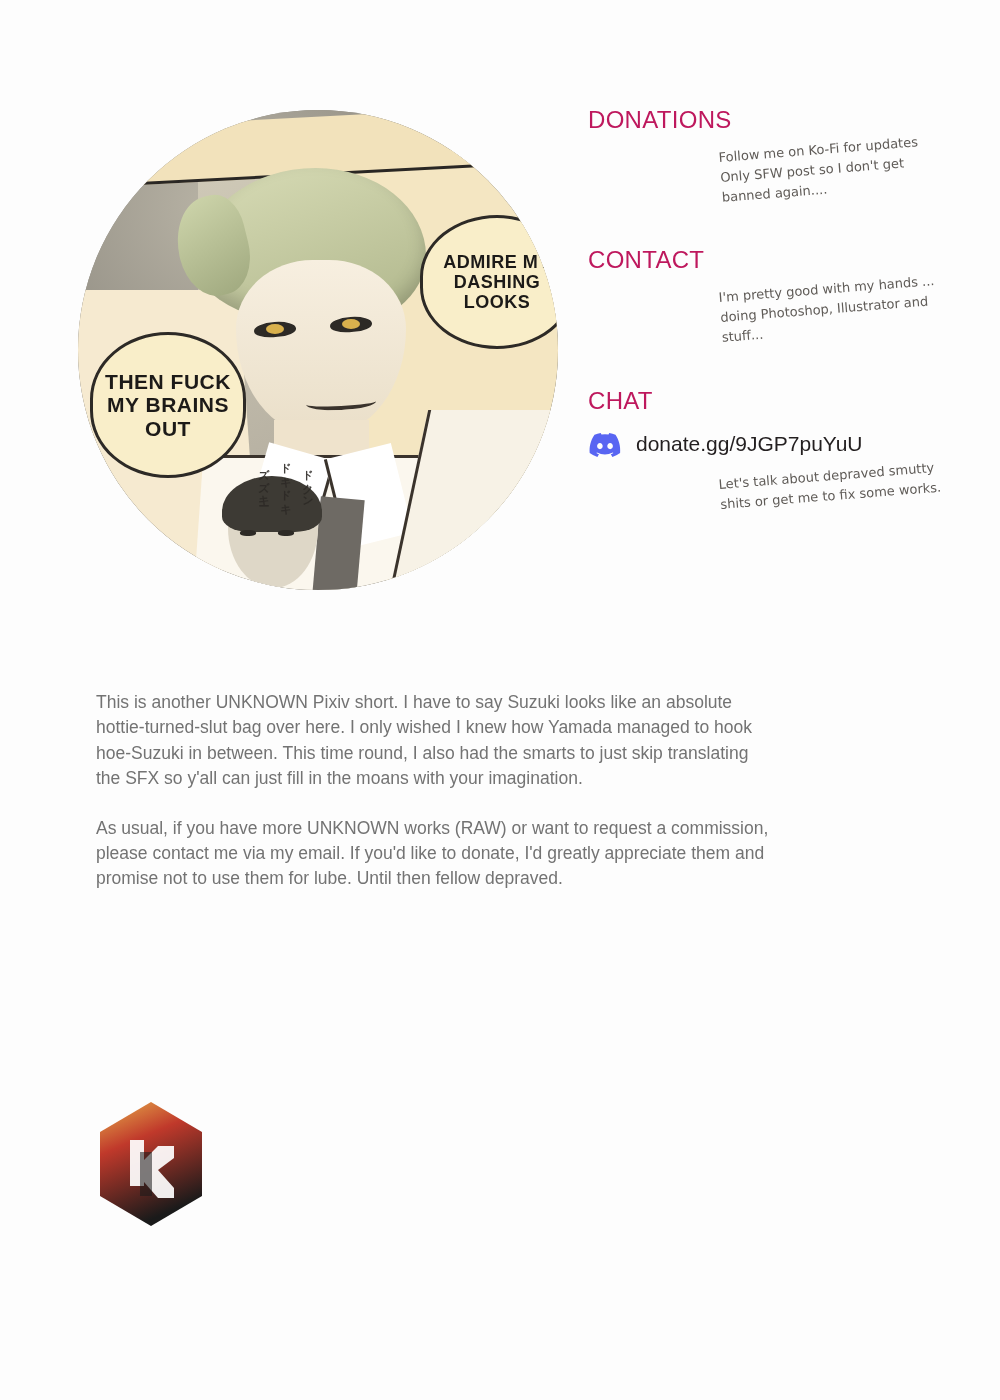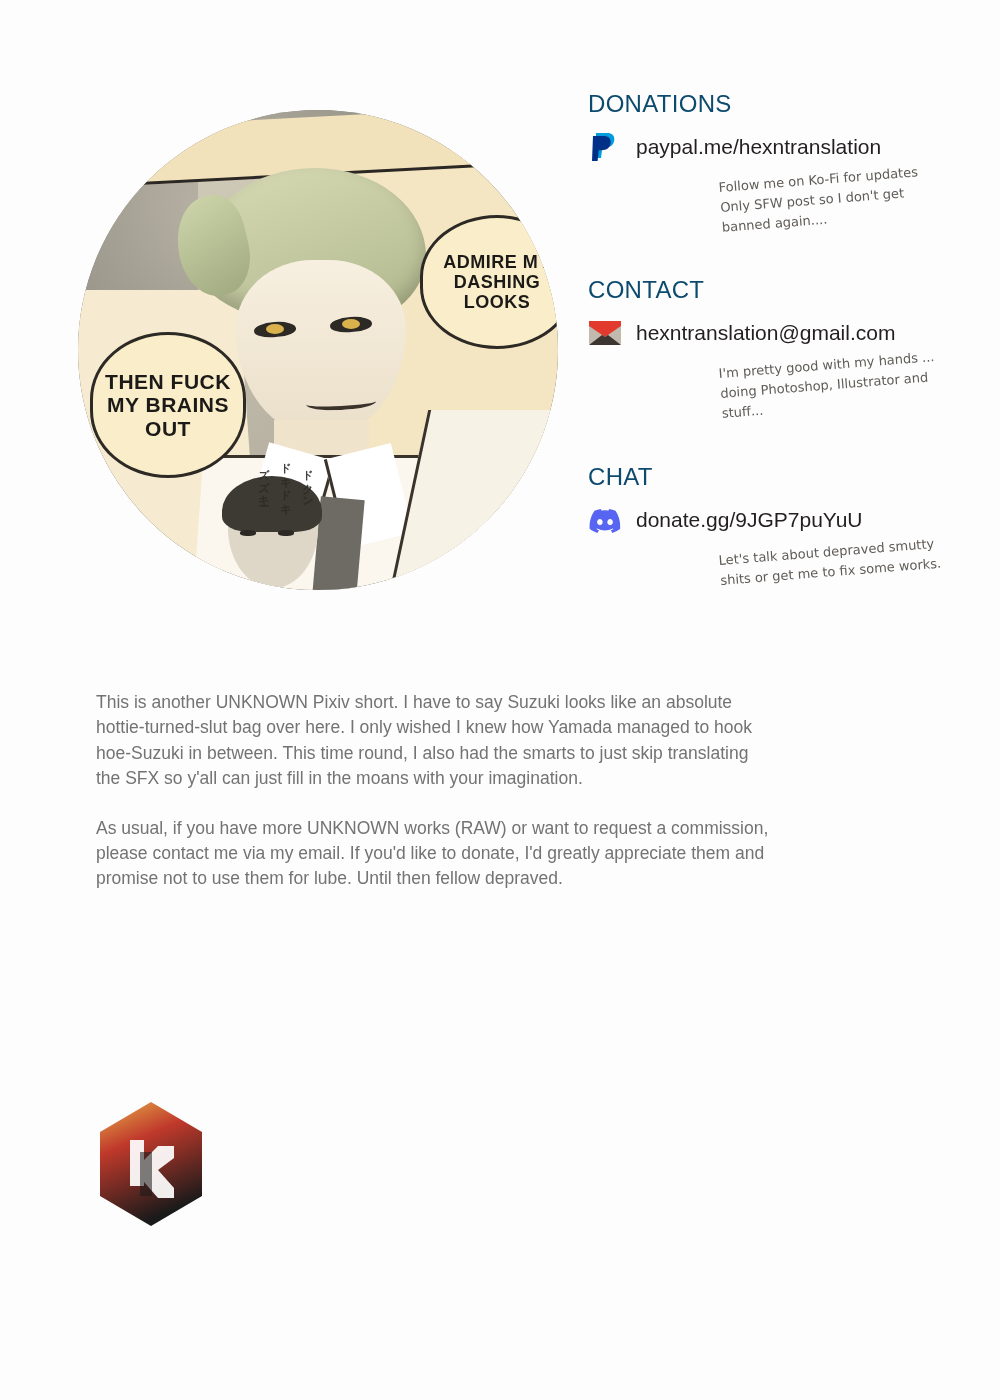--- a/index.html
+++ b/index.html
@@ -145,22 +145,22 @@
     position:absolute;color:#2d2a26;font-size:11px;font-weight:700;
     writing-mode:vertical-rl;letter-spacing:1px;opacity:.9;
   }
   .sfx-1{left:178px;top:350px;}
   .sfx-2{left:200px;top:345px;}
   .sfx-3{left:222px;top:352px;}
 
   
   .rcol{position:absolute;left:588px;top:90px;width:360px;}
   .sect-title{
-    font-size:24px;font-weight:400;color:#0c4a6e;letter-spacing:.3px;
-    margin:0 0 12px 0;
+    font-size:24px;font-weight:400;color:#be185d;letter-spacing:.3px;
+    margin:16px 0 12px 0;
   }
   .sect-title.contact{margin-top:38px;}
   .link-row{display:flex;align-items:center;gap:14px;margin-bottom:6px;}
   .link-text{font-size:21px;color:#231f20;white-space:nowrap;}
   .note{
     font-family:"DejaVu Sans", sans-serif;
     font-size:13px;color:#5f5b57;line-height:1.55;
     transform:rotate(-4.5deg);
     transform-origin:left top;
     margin:14px 0 0 130px;
@@ -217,47 +217,26 @@
 
       <div class="bubble bubble-1">ADMIRE MY DASHING LOOKS</div>
       <div class="bubble bubble-2">THEN FUCK MY BRAINS OUT</div>
     </div>
   </div>
 
   <div class="rcol">
 
     <h2 class="sect-title">DONATIONS</h2>
 
-    <div class="link-row">
-      <span class="icon">
-        <svg width="30" height="32" viewBox="0 0 30 32" aria-hidden="true">
-          <path d="M6 2h11c5 0 8 2.6 7.2 7.6-.7 4.6-4 6.9-8.8 6.9h-3.1L11 27H5.2L6 2z" fill="#009cde"></path>
-          <path d="M3 5h10.6c4.8 0 7.7 2.5 7 7.3-.7 4.6-4 6.9-8.8 6.9H8.7L7.6 30H2L3 5z" fill="#003087"></path>
-        </svg>
-      </span>
-      <span class="link-text">paypal.me/hexntranslation</span>
-    </div>
 
 
     <div class="note">Follow me on Ko-Fi for updates Only SFW post so I don't get banned again....</div>
 
     <h2 class="sect-title contact">CONTACT</h2>
 
-    <div class="link-row">
-      <span class="icon">
-        <svg width="34" height="26" viewBox="0 0 34 26" aria-hidden="true">
-          <rect x="1" y="1" width="32" height="24" rx="2" fill="#d9cfc2"></rect>
-          <path d="M1 1h32v5L17 17 1 6z" fill="#e23b2e"></path>
-          <path d="M1 25l13-10 3 2 3-2 13 10z" fill="#3a3330"></path>
-          <path d="M1 6l16 11L33 6v19H1z" fill="#efe7dc" opacity=".0"></path>
-          <path d="M1 25V6l16 11L33 6v19z" fill="#4a4340" opacity=".15"></path>
-        </svg>
-      </span>
-      <span class="link-text">hexntranslation@gmail.com</span>
-    </div>
 
     <div class="note">I'm pretty good with my hands ... doing Photoshop, Illustrator and stuff...</div>
 
     <h2 class="sect-title contact">CHAT</h2>
 
     <div class="link-row">
       <span class="icon">
         <svg width="34" height="26" viewBox="0 0 34 26" aria-hidden="true">
           <path d="M27.5 3.8A25 25 0 0021.3 2l-.8 1.6a20 20 0 00-7 0L12.7 2A25 25 0 006.5 3.8C2.3 10 1.2 16 1.7 22a25 25 0 007.7 3.9l1.6-2.6a16 16 0 01-2.6-1.2l.6-.5a18 18 0 0015.8 0l.6.5a16 16 0 01-2.6 1.2l1.6 2.6a25 25 0 007.7-3.9c.6-7-1.2-12.9-4.6-18.2zM11.9 18.2c-1.5 0-2.8-1.4-2.8-3.1s1.2-3.1 2.8-3.1 2.8 1.4 2.8 3.1-1.2 3.1-2.8 3.1zm10.2 0c-1.5 0-2.8-1.4-2.8-3.1s1.2-3.1 2.8-3.1 2.8 1.4 2.8 3.1-1.2 3.1-2.8 3.1z" fill="#5865f2"></path>
         </svg>

